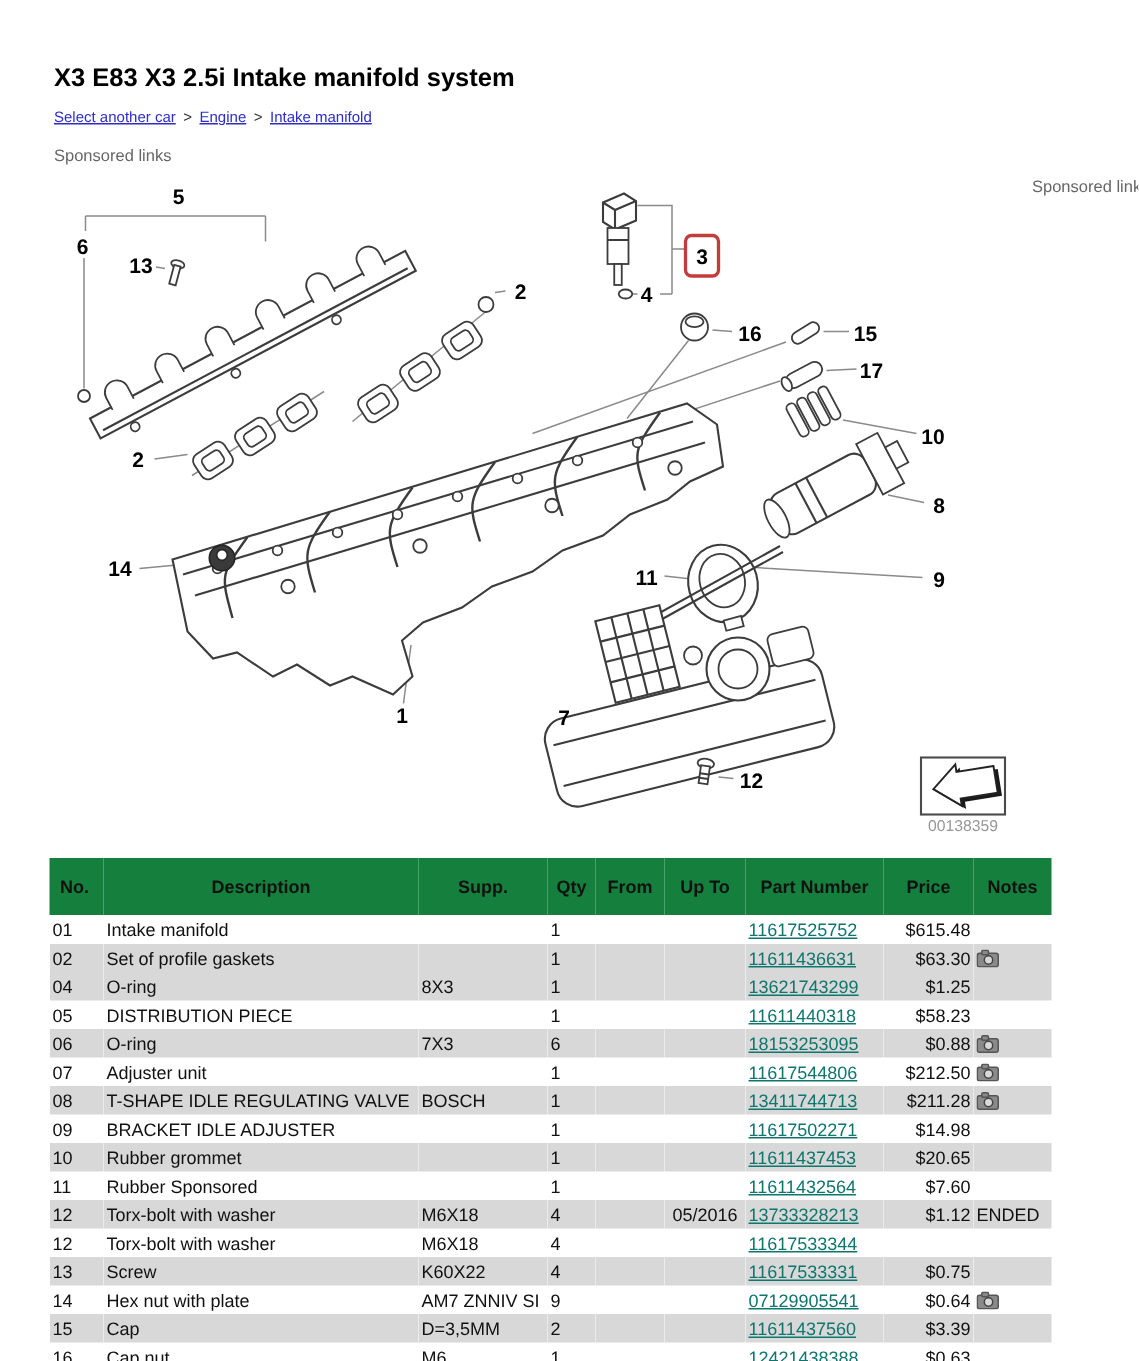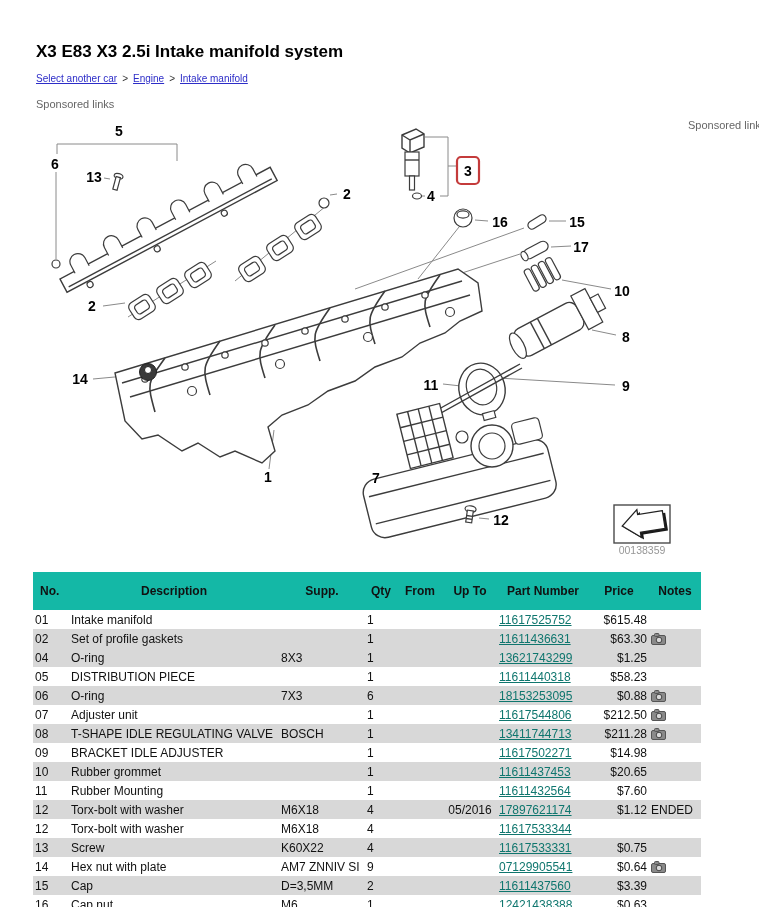--- a/index.html
+++ b/index.html
@@ -18,21 +18,21 @@
   .diagram svg { display:block; }
   .ln  { fill:none; stroke:#3c3c3c; stroke-width:1.4; }
   .fw  { fill:#fff;  stroke:#3c3c3c; stroke-width:1.4; }
   .fw2 { fill:#fff;  stroke:#3c3c3c; stroke-width:1.2; }
   .leader { fill:none; stroke:#8a8a8a; stroke-width:1; }
   .runner { fill:none; stroke:#3c3c3c; stroke-width:1.6; }
   text.callout { font:bold 14px "Liberation Sans", sans-serif; fill:#000; cursor:pointer; }
   text.stamp { font:10.5px "Liberation Sans", sans-serif; fill:#979797; }
 
   table.parts { position:absolute; left:33px; top:536px; width:668px; border-collapse:collapse; table-layout:fixed; font-size:12px; color:#111; }
-  table.parts th { background:#14b8a6; font-weight:bold; height:20px; padding:12px 2px; text-align:center; white-space:nowrap; }
+  table.parts th { background:#15803d; font-weight:bold; height:20px; padding:12px 2px; text-align:center; white-space:nowrap; }
   table.parts td { height:19px; padding:0 2px; white-space:nowrap; overflow:hidden; }
   table.parts th.h-no { text-align:left; padding-left:7px; }
   td.c-no   { padding-left:7px; }
   td.c-desc { padding-left:2px; }
   td.c-supp { padding-left:2px; }
   td.c-qty  { padding-left:4px; }
   td.c-upto { text-align:center; }
   td.c-part { padding-left:1px; }
   td.c-price{ text-align:right; padding-right:16px; }
   td.c-notes{ text-align:left; padding-left:2px; }
@@ -408,37 +408,37 @@
           <td class="c-supp"></td>
           <td class="c-qty">1</td>
           <td class="c-from"></td>
           <td class="c-upto"></td>
           <td class="c-part"><a>11611437453</a></td>
           <td class="c-price">$20.65</td>
           <td class="c-notes"></td>
         </tr>
         <tr class="">
           <td class="c-no">11</td>
-          <td class="c-desc">Rubber Mounting</td>
+          <td class="c-desc">Rubber Sponsored</td>
           <td class="c-supp"></td>
           <td class="c-qty">1</td>
           <td class="c-from"></td>
           <td class="c-upto"></td>
           <td class="c-part"><a>11611432564</a></td>
           <td class="c-price">$7.60</td>
           <td class="c-notes"></td>
         </tr>
         <tr class="bg-gray">
           <td class="c-no">12</td>
           <td class="c-desc">Torx-bolt with washer</td>
           <td class="c-supp">M6X18</td>
           <td class="c-qty">4</td>
           <td class="c-from"></td>
           <td class="c-upto">05/2016</td>
-          <td class="c-part"><a>17897621174</a></td>
+          <td class="c-part"><a>13733328213</a></td>
           <td class="c-price">$1.12</td>
           <td class="c-notes"><span>ENDED</span></td>
         </tr>
         <tr class="">
           <td class="c-no">12</td>
           <td class="c-desc">Torx-bolt with washer</td>
           <td class="c-supp">M6X18</td>
           <td class="c-qty">4</td>
           <td class="c-from"></td>
           <td class="c-upto"></td>

